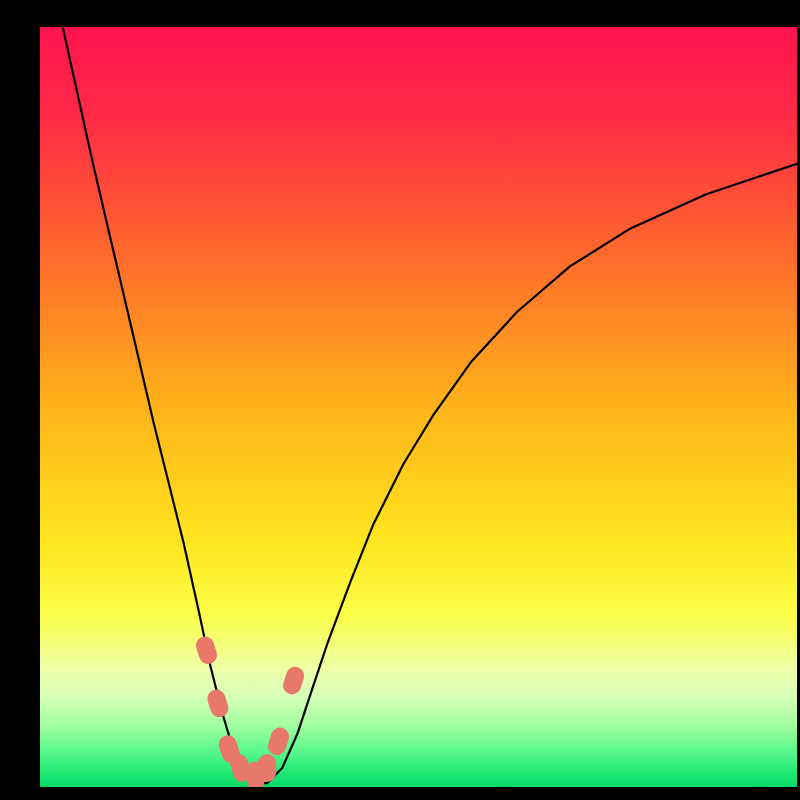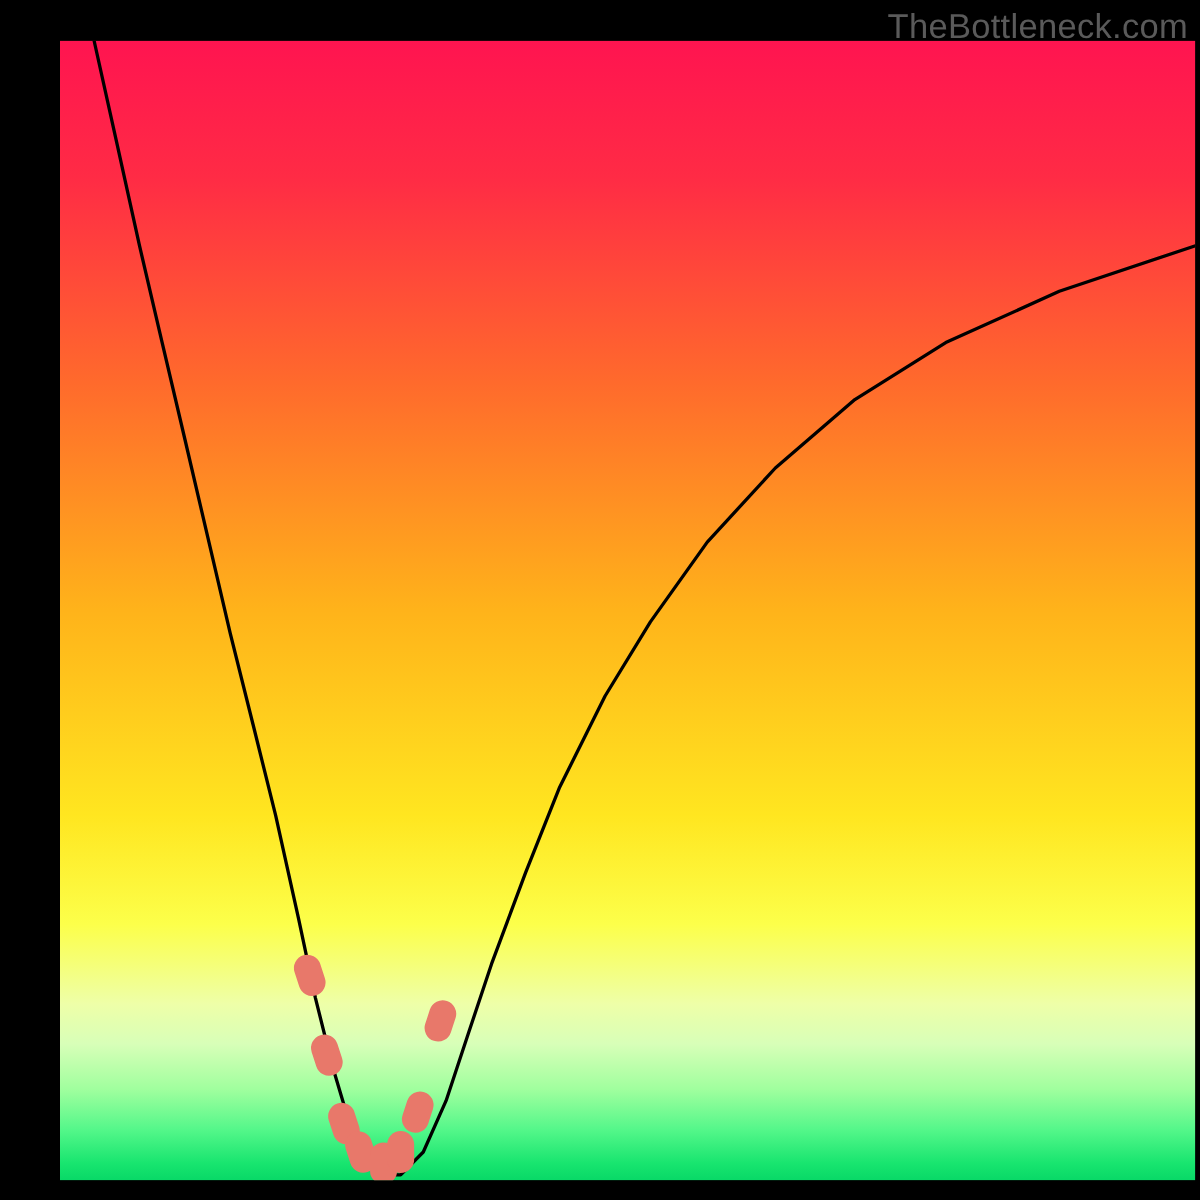--- a/index.html
+++ b/index.html
@@ -88,15 +88,14 @@
           <rect x="180.3" y="708.0" width="18" height="28" rx="9" ry="9" fill="#e8786a" transform="rotate(-18 189.3 722.0)"></rect>
           <rect x="191.6" y="727.0" width="18" height="28" rx="9" ry="9" fill="#e8786a" transform="rotate(-18 200.6 741.0)"></rect>
           <rect x="206.7" y="734.6" width="18" height="28" rx="9" ry="9" fill="#e8786a" transform="rotate(0 215.7 748.6)"></rect>
           <rect x="218.1" y="727.0" width="18" height="28" rx="9" ry="9" fill="#e8786a" transform="rotate(0 227.1 741.0)"></rect>
           <rect x="229.5" y="700.4" width="18" height="28" rx="9" ry="9" fill="#e8786a" transform="rotate(18 238.5 714.4)"></rect>
           <rect x="244.6" y="639.6" width="18" height="28" rx="9" ry="9" fill="#e8786a" transform="rotate(18 253.6 653.6)"></rect>
         </g>
     </svg>
   </div>
 
-  <div class="watermark">TheBottleneck.com</div>
 
 </div>
 
 </body></html>

